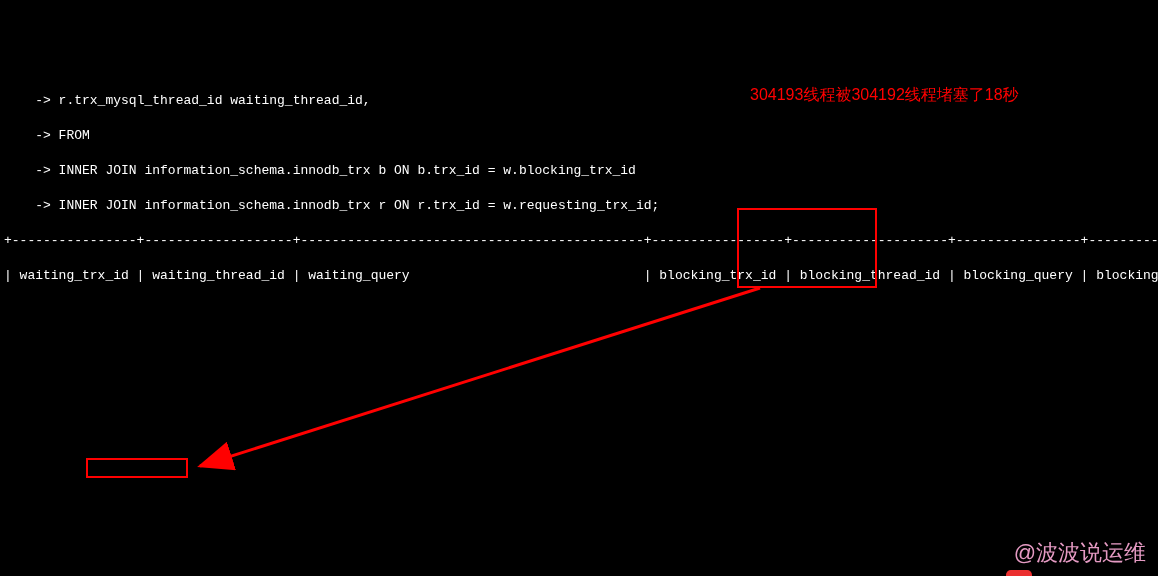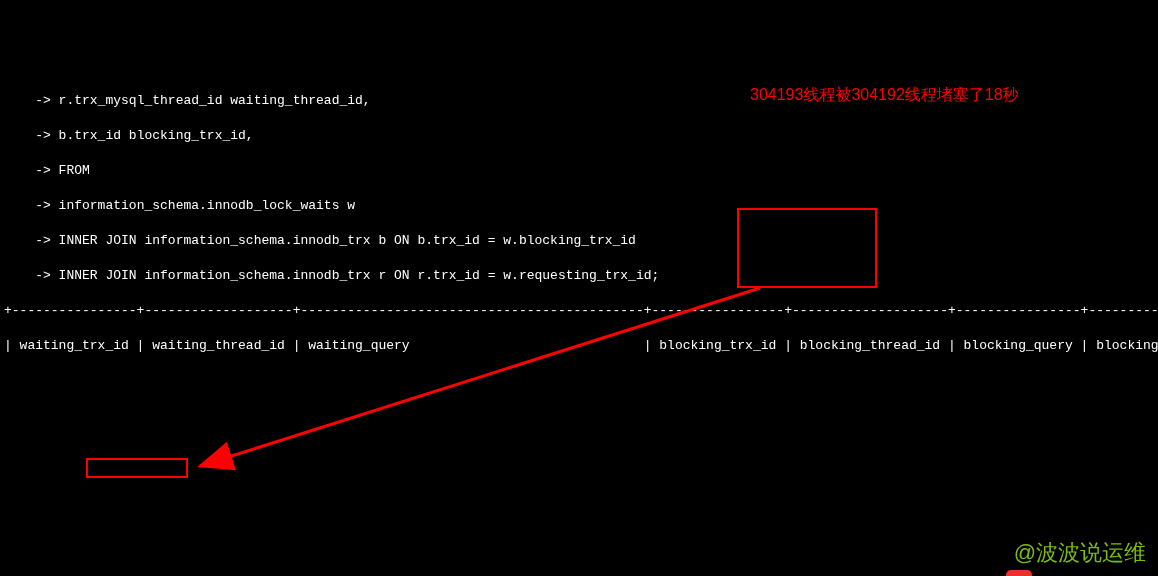--- a/index.html
+++ b/index.html
@@ -36,41 +36,39 @@
     position: absolute;
     pointer-events: none;
   }
   .watermark {
     position: absolute;
     right: 12px;
     bottom: 8px;
     display: flex;
     align-items: center;
     gap: 6px;
-    color: #84cc16;
+    color: #f9a8d4;
     font-family: "Microsoft YaHei", sans-serif;
     font-size: 22px;
     opacity: 0.92;
   }
   .watermark .logo {
     width: 26px;
     height: 26px;
     display:inline-block;
   }
 </style>
 </head>
 <body>
 
 
 
 <div class="terminal">
 <div class="line"><span>    -&gt;</span><span> r.trx_mysql_thread_id waiting_thread_id,</span></div>
-<div class="line"><span>    -&gt;</span><span> b.trx_id blocking_trx_id,</span></div>
 <div class="line"><span>    -&gt;</span><span> FROM</span></div>
-<div class="line"><span>    -&gt;</span><span> information_schema.innodb_lock_waits w</span></div>
 <div class="line"><span>    -&gt;</span><span> INNER JOIN information_schema.innodb_trx b ON b.trx_id = w.blocking_trx_id</span></div>
 <div class="line"><span>    -&gt;</span><span> INNER JOIN information_schema.innodb_trx r ON r.trx_id = w.requesting_trx_id;</span></div>
 <div class="line">+----------------+-------------------+--------------------------------------------+-----------------+--------------------+----------------+---------------+</div>
 <div class="line">| waiting_trx_id | waiting_thread_id | waiting_query                              | blocking_trx_id | blocking_thread_id | blocking_query | blocking_time |</div>
 
 
 
 
 
 

